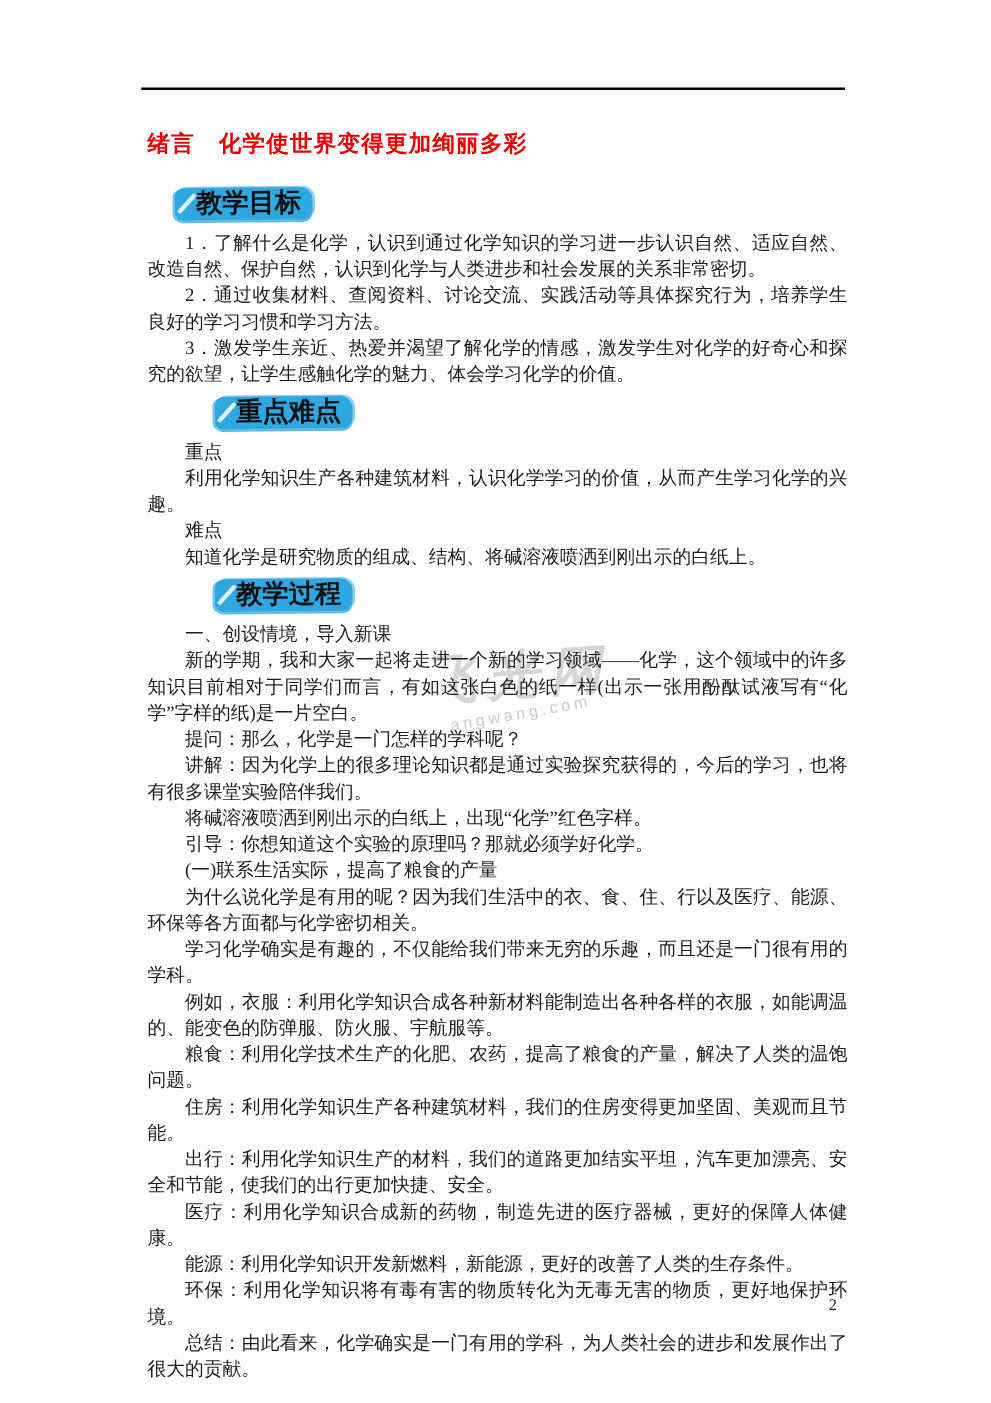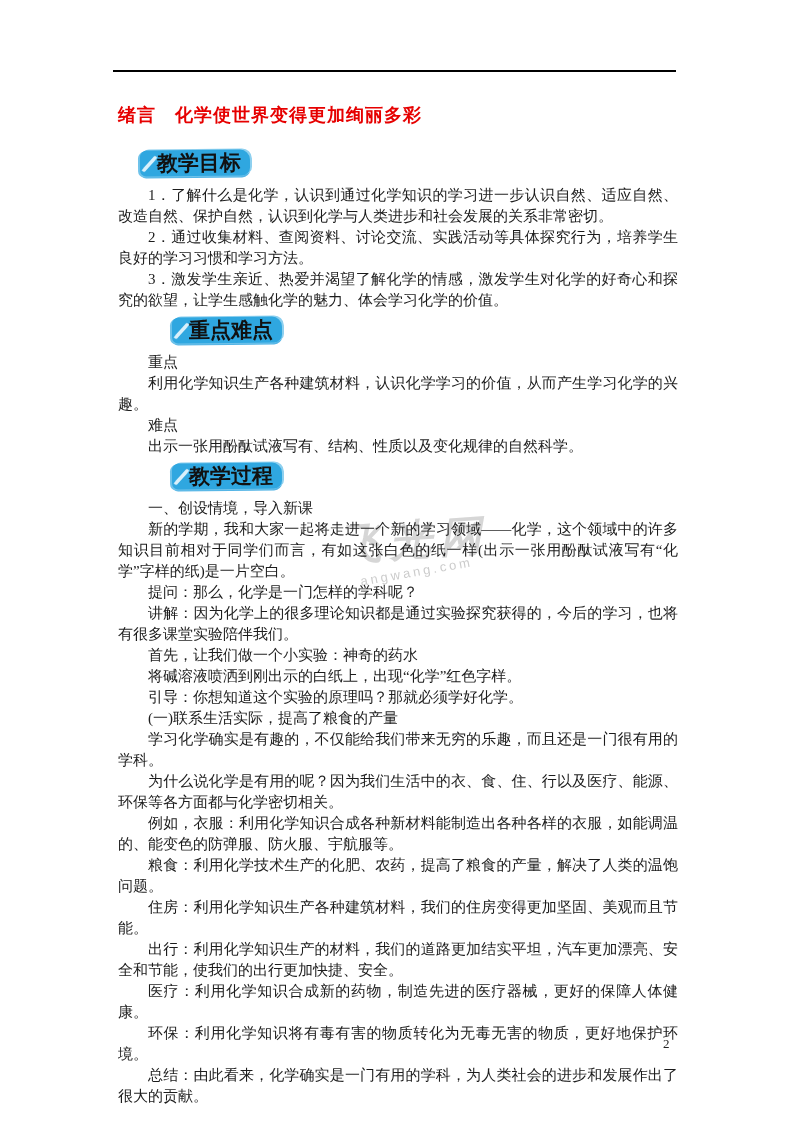--- a/index.html
+++ b/index.html
@@ -119,39 +119,39 @@
     <p class="para">1．了解什么是化学，认识到通过化学知识的学习进一步认识自然、适应自然、改造自然、保护自然，认识到化学与人类进步和社会发展的关系非常密切。</p>
     <p class="para">2．通过收集材料、查阅资料、讨论交流、实践活动等具体探究行为，培养学生良好的学习习惯和学习方法。</p>
     <p class="para">3．激发学生亲近、热爱并渴望了解化学的情感，激发学生对化学的好奇心和探究的欲望，让学生感触化学的魅力、体会学习化学的价值。</p>
 
     <div class="label-row later">
       <span class="hl-label"><span class="pen-icon"></span><span>重点难点</span></span>
     </div>
     <p class="para">重点</p>
     <p class="para">利用化学知识生产各种建筑材料，认识化学学习的价值，从而产生学习化学的兴趣。</p>
     <p class="para">难点</p>
-    <p class="para">出示一张用酚酞试液写有、结构、性质以及变化规律的自然科学。</p>
+    <p class="para">知道化学是研究物质的组成、结构、将碱溶液喷洒到刚出示的白纸上。</p>
 
     <div class="label-row later">
       <span class="hl-label"><span class="pen-icon"></span><span>教学过程</span></span>
     </div>
     <p class="para">一、创设情境，导入新课</p>
     <p class="para">新的学期，我和大家一起将走进一个新的学习领域——化学，这个领域中的许多知识目前相对于同学们而言，有如这张白色的纸一样(出示一张用酚酞试液写有“化学”字样的纸)是一片空白。</p>
     <p class="para">提问：那么，化学是一门怎样的学科呢？</p>
     <p class="para">讲解：因为化学上的很多理论知识都是通过实验探究获得的，今后的学习，也将有很多课堂实验陪伴我们。</p>
-    <p class="para">首先，让我们做一个小实验：神奇的药水</p>
     <p class="para">将碱溶液喷洒到刚出示的白纸上，出现“化学”红色字样。</p>
     <p class="para">引导：你想知道这个实验的原理吗？那就必须学好化学。</p>
     <p class="para">(一)联系生活实际，提高了粮食的产量</p>
+    <p class="para">为什么说化学是有用的呢？因为我们生活中的衣、食、住、行以及医疗、能源、环保等各方面都与化学密切相关。</p>
     <p class="para">学习化学确实是有趣的，不仅能给我们带来无穷的乐趣，而且还是一门很有用的学科。</p>
-    <p class="para">为什么说化学是有用的呢？因为我们生活中的衣、食、住、行以及医疗、能源、环保等各方面都与化学密切相关。</p>
     <p class="para">例如，衣服：利用化学知识合成各种新材料能制造出各种各样的衣服，如能调温的、能变色的防弹服、防火服、宇航服等。</p>
     <p class="para">粮食：利用化学技术生产的化肥、农药，提高了粮食的产量，解决了人类的温饱问题。</p>
     <p class="para">住房：利用化学知识生产各种建筑材料，我们的住房变得更加坚固、美观而且节能。</p>
     <p class="para">出行：利用化学知识生产的材料，我们的道路更加结实平坦，汽车更加漂亮、安全和节能，使我们的出行更加快捷、安全。</p>
     <p class="para">医疗：利用化学知识合成新的药物，制造先进的医疗器械，更好的保障人体健康。</p>
+    <p class="para">能源：利用化学知识开发新燃料，新能源，更好的改善了人类的生存条件。</p>
     <p class="para">环保：利用化学知识将有毒有害的物质转化为无毒无害的物质，更好地保护环境。</p>
     <p class="para">总结：由此看来，化学确实是一门有用的学科，为人类社会的进步和发展作出了很大的贡献。</p>
   </div>
 
   <div class="page-number">2</div>
 
 </div>
 
 </body></html>

